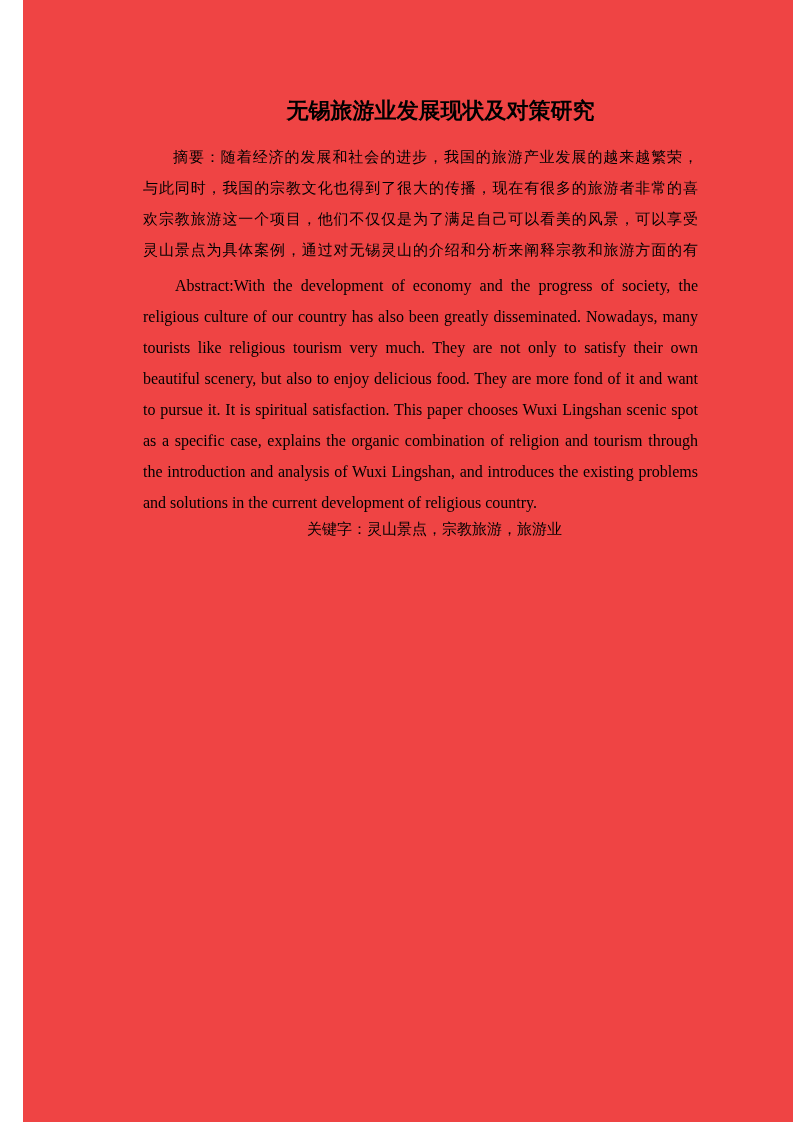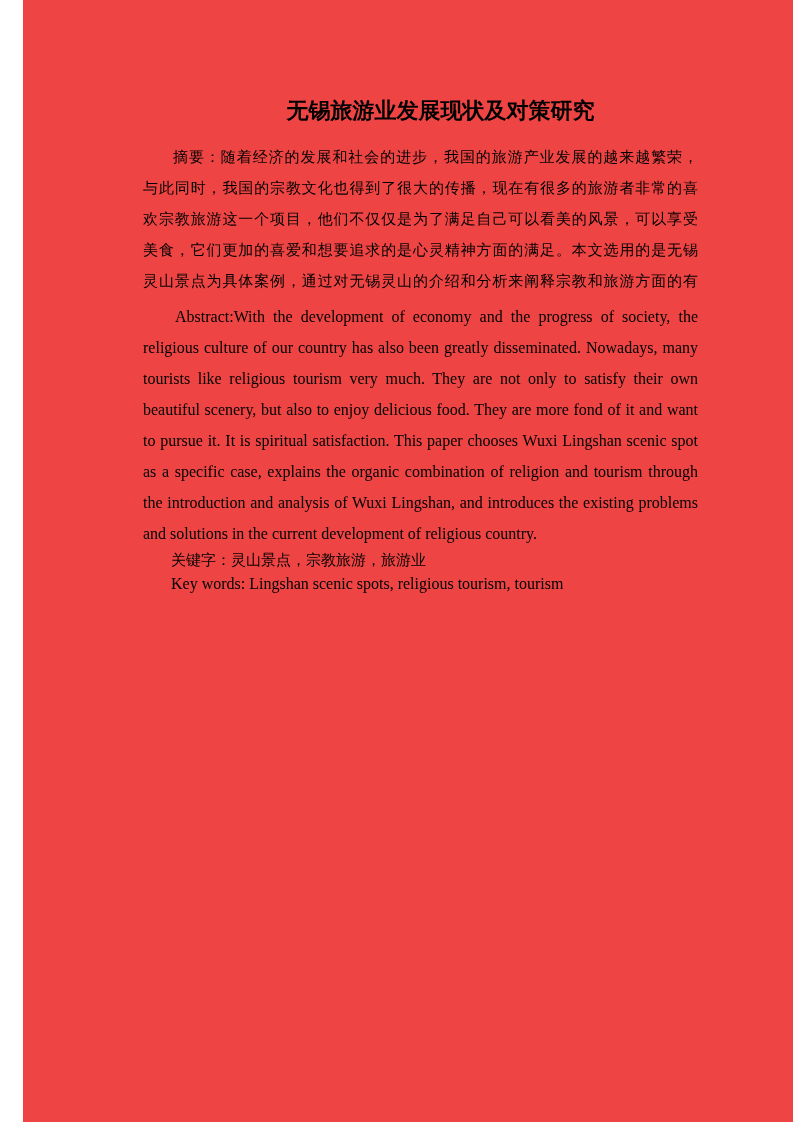--- a/index.html
+++ b/index.html
@@ -52,48 +52,47 @@
     font-size: 15px;
   }
   .para-en {
     font-size: 16px;
     margin-top: 4px;
   }
   .kw {
     font-size: 15px;
     line-height: 23px;
     padding-left: 28px;
+    text-align: center;
   }
   .kw-en {
     font-size: 16px;
   }
 </style>
 </head>
 <body>
 
 <div class="page">
   <div class="content">
     <h1 class="doc-title">无锡旅游业发展现状及对策研究</h1>
 
     <div class="para para-cn">
         <div class="line first">摘要：随着经济的发展和社会的进步，我国的旅游产业发展的越来越繁荣，</div>
         <div class="line">与此同时，我国的宗教文化也得到了很大的传播，现在有很多的旅游者非常的喜</div>
         <div class="line">欢宗教旅游这一个项目，他们不仅仅是为了满足自己可以看美的风景，可以享受</div>
-        <div class="line">美食，它们更加的喜爱和想要追求的是心灵精神方面的满足。本文选用的是无锡</div>
         <div class="line">灵山景点为具体案例，通过对无锡灵山的介绍和分析来阐释宗教和旅游方面的有</div>
       </div>
 
     <div class="para para-en">
         <div class="line first">Abstract:With the development of economy and the progress of society, the</div>
         <div class="line">religious culture of our country has also been greatly disseminated. Nowadays, many</div>
         <div class="line">tourists like religious tourism very much. They are not only to satisfy their own</div>
         <div class="line">beautiful scenery, but also to enjoy delicious food. They are more fond of it and want</div>
         <div class="line">to pursue it. It is spiritual satisfaction. This paper chooses Wuxi Lingshan scenic spot</div>
         <div class="line">as a specific case, explains the organic combination of religion and tourism through</div>
         <div class="line">the introduction and analysis of Wuxi Lingshan, and introduces the existing problems</div>
         <div class="line last">and solutions in the current development of religious country.</div>
       </div>
 
     <div class="kw kw-cn">关键字：灵山景点，宗教旅游，旅游业</div>
 
-    <div class="kw kw-en">Key words: Lingshan scenic spots, religious tourism, tourism</div>
   </div>
 </div>
 
 </body></html>

